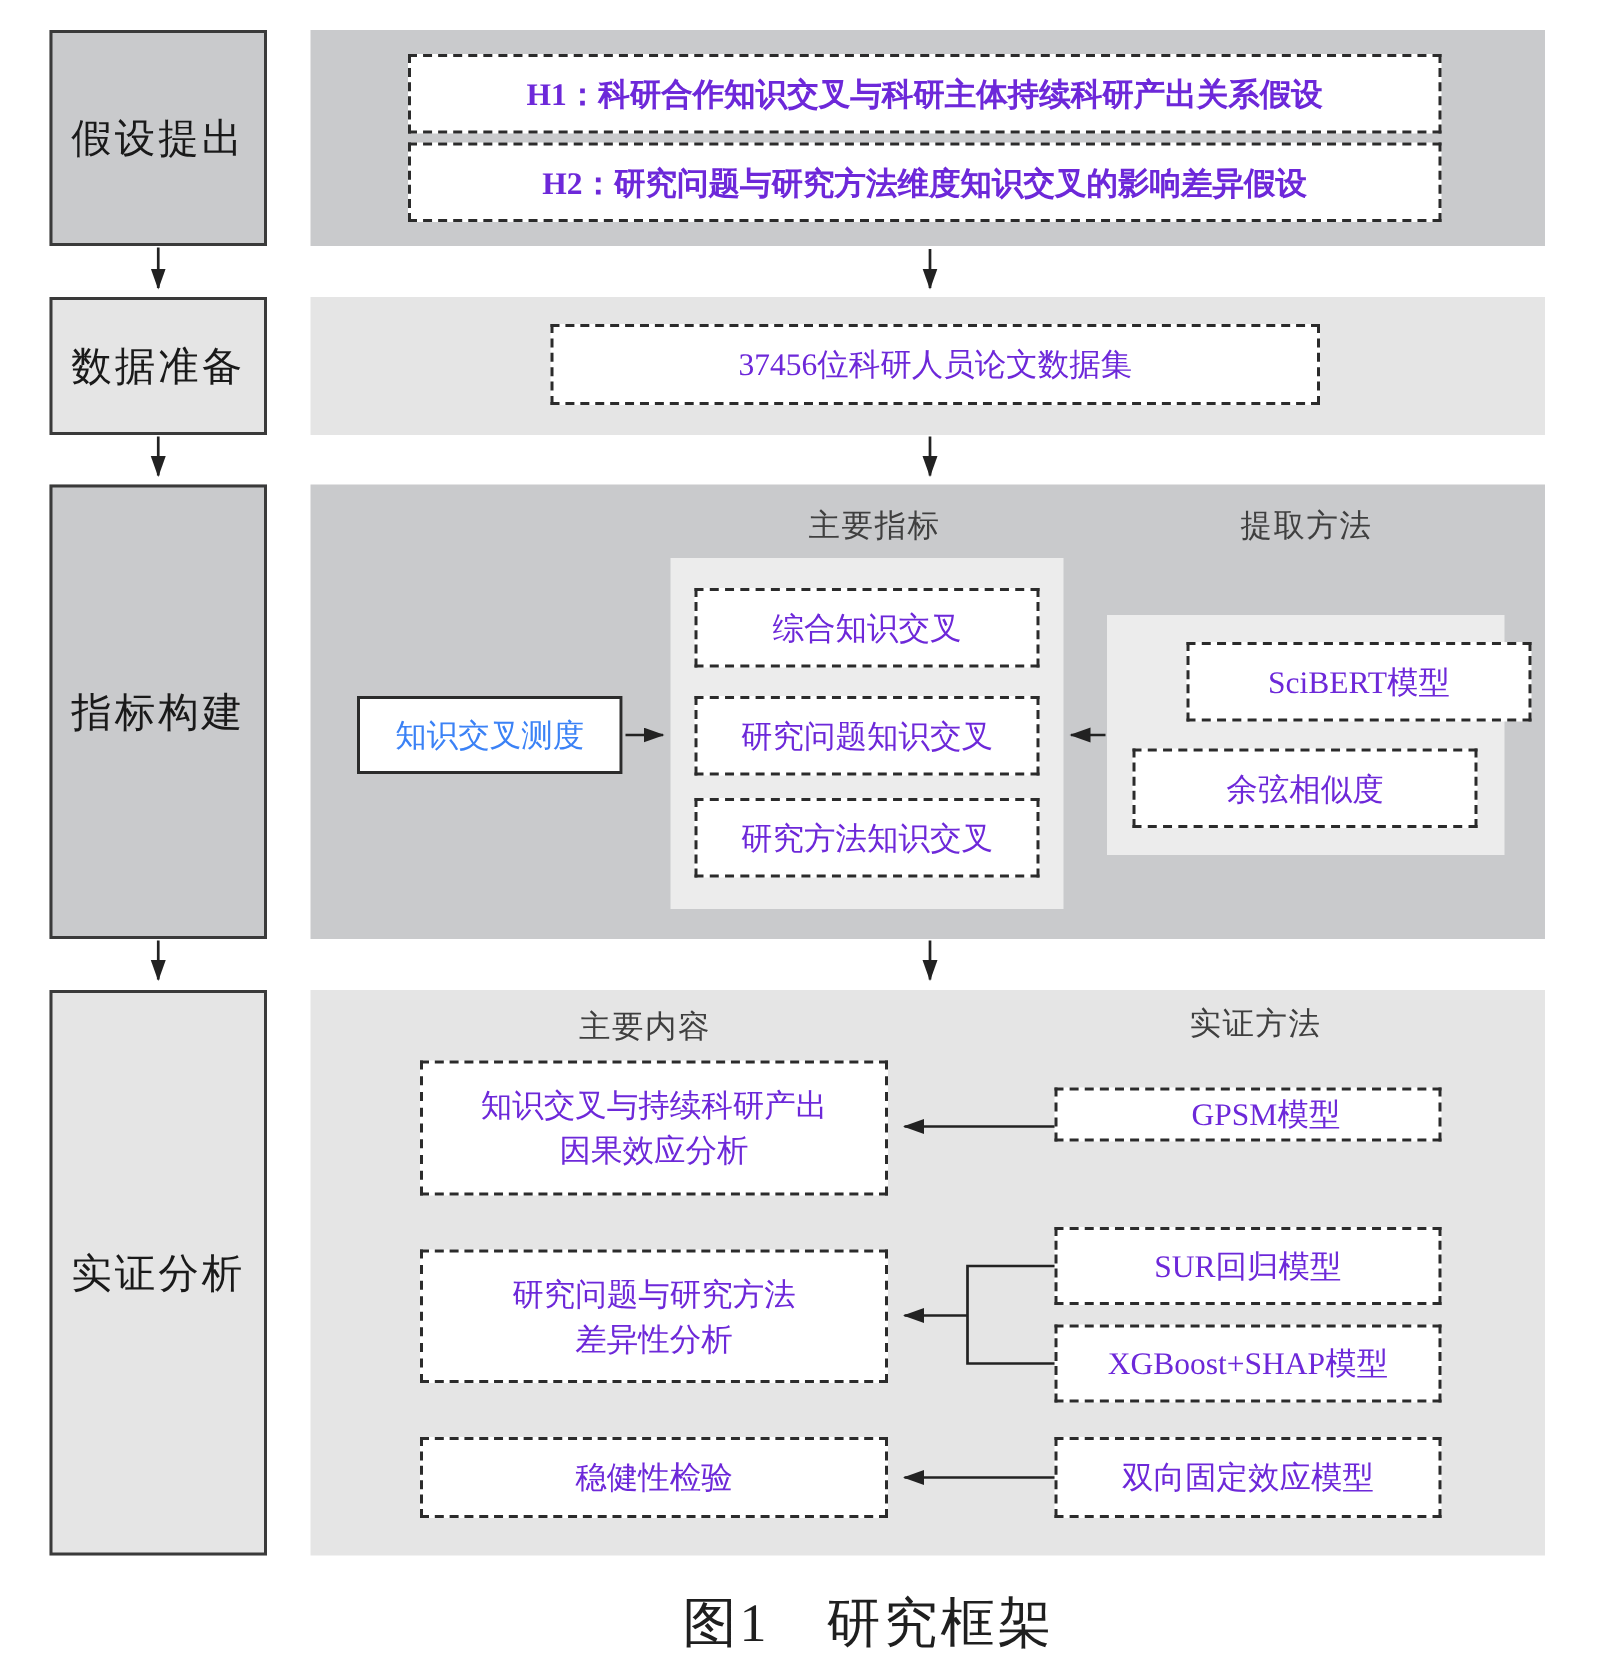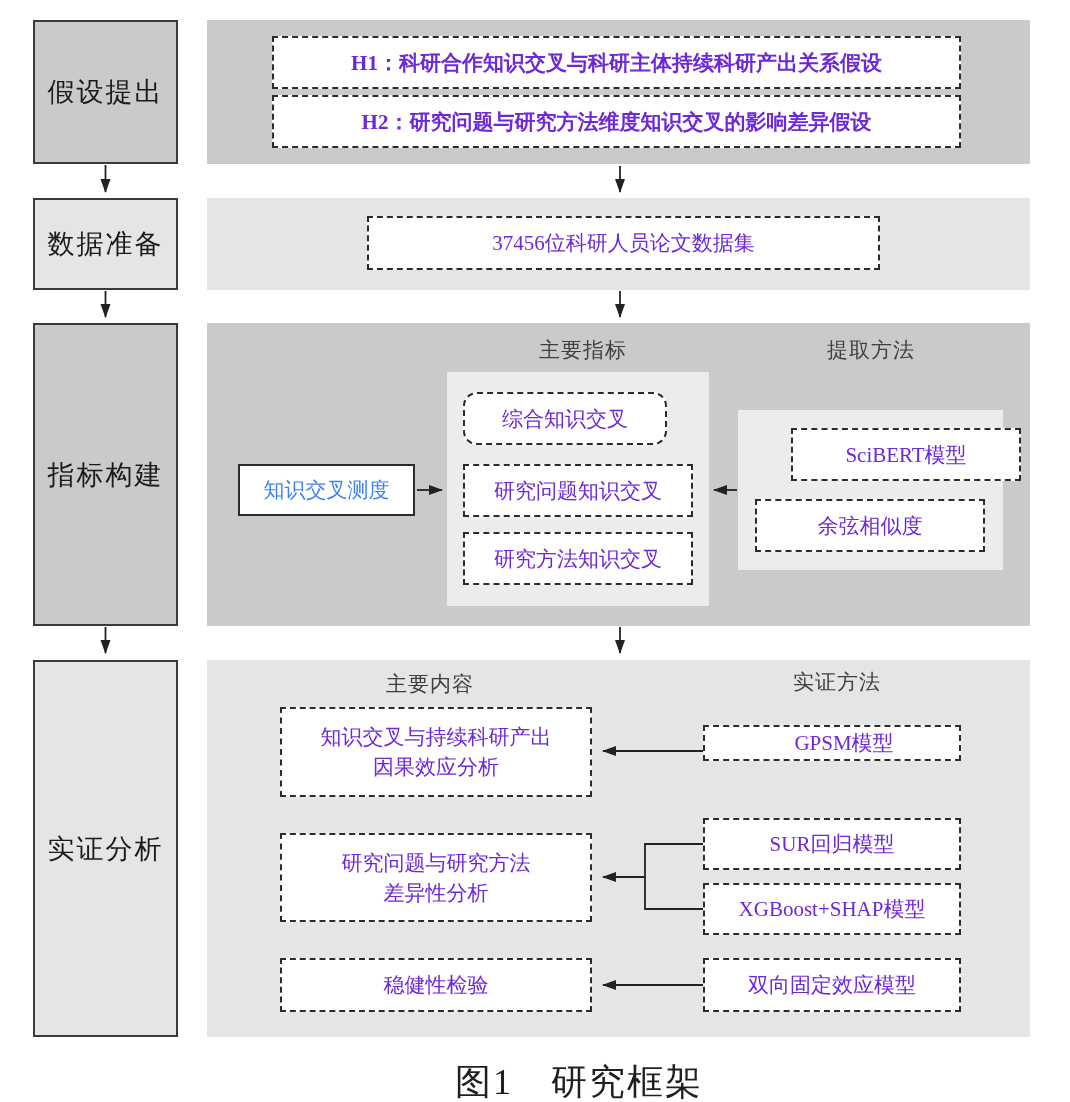--- a/index.html
+++ b/index.html
@@ -55,21 +55,21 @@
   <div class="dbox hyp" style="left:272px; top:95px; width:689px; height:53px;">H2：研究问题与研究方法维度知识交叉的影响差异假设</div>
 
   <div class="panel fill-light" style="left:207px; top:198px; width:823px; height:92px;"></div>
   <div class="dbox" style="left:367px; top:216px; width:513px; height:54px;text-align:right;">37456位科研人员论文数据集</div>
 
   <div class="panel fill-dark" style="left:207px; top:323px; width:823px; height:303px;"></div>
   <div class="hdr" style="left:513px; top:336px; width:140px;">主要指标</div>
   <div class="hdr" style="left:801px; top:336px; width:140px;">提取方法</div>
 
   <div class="abs fill-inner" style="left:447px; top:372px; width:262px; height:234px;"></div>
-  <div class="dbox" style="left:463px; top:392px; width:204px; height:53px;border-radius:14px;">综合知识交叉</div>
+  <div class="dbox" style="left:463px; top:392px; width:230px; height:53px;">综合知识交叉</div>
   <div class="dbox" style="left:463px; top:464px; width:230px; height:53px;">研究问题知识交叉</div>
   <div class="dbox" style="left:463px; top:532px; width:230px; height:53px;">研究方法知识交叉</div>
 
   <div class="sbox" style="left:238px; top:464px; width:177px; height:52px;">知识交叉测度</div>
 
   <div class="abs fill-inner" style="left:738px; top:410px; width:265px; height:160px;"></div>
   <div class="dbox" style="left:755px; top:428px; width:230px; height:53px;margin-left:36px;">SciBERT模型</div>
   <div class="dbox" style="left:755px; top:499px; width:230px; height:53px;">余弦相似度</div>
 
   <div class="panel fill-light" style="left:207px; top:660px; width:823px; height:377px;"></div>

